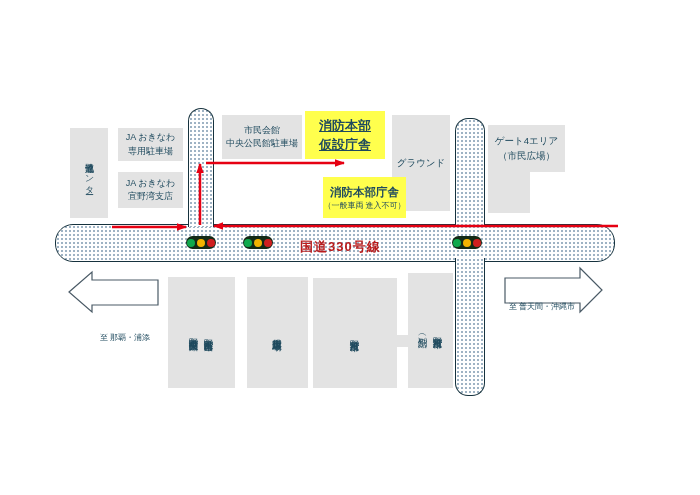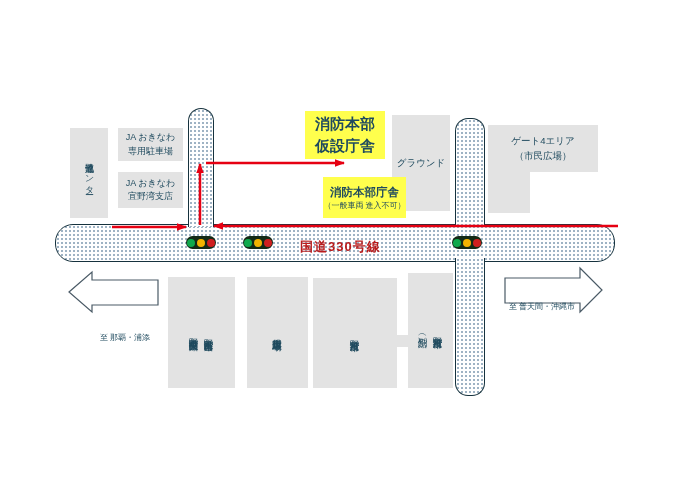--- a/index.html
+++ b/index.html
@@ -58,33 +58,39 @@
     </div>
   </div>
 
   <div class="box" style="left:118px;top:172px;width:65px;height:36px;">
     <div>
       <div>JA おきなわ</div>
       <div>宜野湾支店</div>
     </div>
   </div>
 
+  <div class="box" style="left:222px;top:115px;width:80px;height:44px;">
+    <div>
+      <div>市民会館</div>
+      <div class="nowrap">中央公民館駐車場</div>
+    </div>
+  </div>
 
   <div class="box yellow" style="left:305px;top:111px;width:80px;height:48px;">
-    <div style="font-weight:bold;font-size:15px;">
+    <div style="font-weight:bold;font-size:13px;text-decoration:underline;">
       <div>消防本部</div>
       <div>仮設庁舎</div>
     </div>
   </div>
 
   <div class="box" style="left:392px;top:115px;width:58px;height:96px;">
     <div style="font-size:9.5px;text-align:right;">グラウンド</div>
   </div>
 
-  <div class="box" style="left:488px;top:125px;width:110px;height:47px;">
+  <div class="box" style="left:488px;top:125px;width:77px;height:47px;">
     <div style="font-size:9.5px;">
       <div>ゲート4エリア</div>
       <div>（市民広場）</div>
     </div>
   </div>
   <div class="box" style="left:488px;top:172px;width:42px;height:41px;"></div>
 
 
   <div class="box yellow" style="left:323px;top:177px;width:83px;height:41px;">
     <div>

